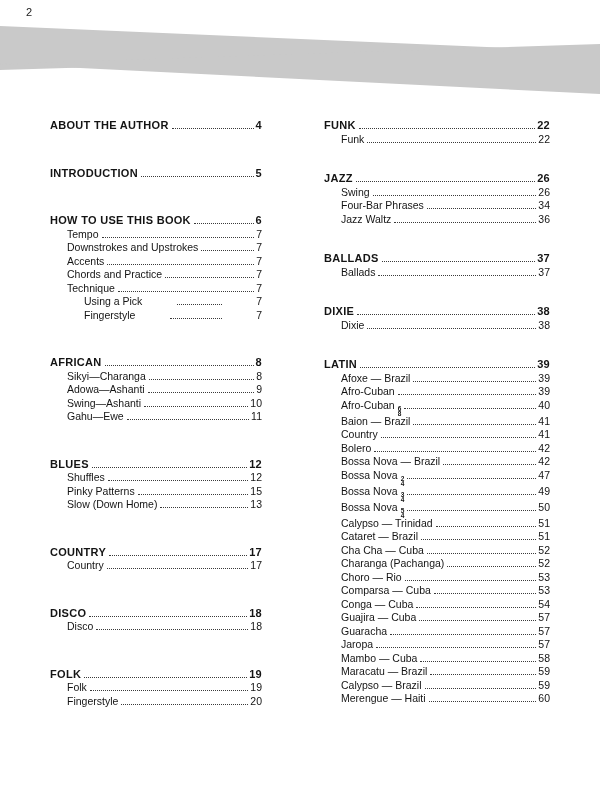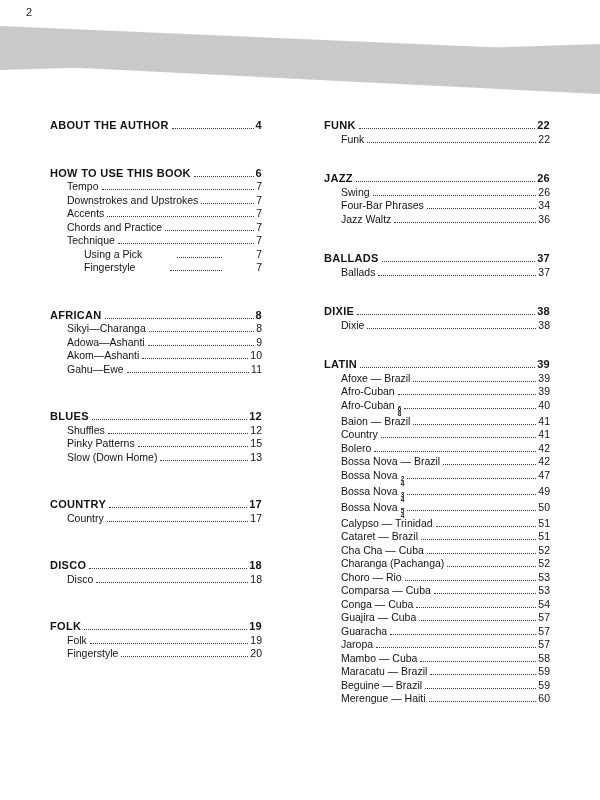--- a/index.html
+++ b/index.html
@@ -74,20 +74,27 @@
   <div class="toc-col col-left">
       <div class="toc-section">
         <div class="toc-row toc-heading">
           <span class="lbl">ABOUT THE AUTHOR</span>
           <span class="leader"></span>
           <span class="pg">4</span>
         </div>
       </div>
       <div class="toc-section">
         <div class="toc-row toc-heading">
+          <span class="lbl">INTRODUCTION</span>
+          <span class="leader"></span>
+          <span class="pg">5</span>
+        </div>
+      </div>
+      <div class="toc-section">
+        <div class="toc-row toc-heading">
           <span class="lbl">HOW TO USE THIS BOOK</span>
           <span class="leader"></span>
           <span class="pg">6</span>
         </div>
         <div class="toc-row toc-item indent-1">
           <span class="lbl">Tempo</span>
           <span class="leader"></span>
           <span class="pg">7</span>
         </div>
         <div class="toc-row toc-item indent-1">
@@ -131,21 +138,21 @@
           <span class="lbl">Sikyi—Charanga</span>
           <span class="leader"></span>
           <span class="pg">8</span>
         </div>
         <div class="toc-row toc-item indent-1">
           <span class="lbl">Adowa—Ashanti</span>
           <span class="leader"></span>
           <span class="pg">9</span>
         </div>
         <div class="toc-row toc-item indent-1">
-          <span class="lbl">Akom—Ashanti</span>
+          <span class="lbl">Swing—Ashanti</span>
           <span class="leader"></span>
           <span class="pg">10</span>
         </div>
         <div class="toc-row toc-item indent-1">
           <span class="lbl">Gahu—Ewe</span>
           <span class="leader"></span>
           <span class="pg">11</span>
         </div>
       </div>
       <div class="toc-section">
@@ -393,21 +400,21 @@
           <span class="lbl">Mambo — Cuba</span>
           <span class="leader"></span>
           <span class="pg">58</span>
         </div>
         <div class="toc-row toc-item indent-1">
           <span class="lbl">Maracatu — Brazil</span>
           <span class="leader"></span>
           <span class="pg">59</span>
         </div>
         <div class="toc-row toc-item indent-1">
-          <span class="lbl">Beguine — Brazil</span>
+          <span class="lbl">Calypso — Brazil</span>
           <span class="leader"></span>
           <span class="pg">59</span>
         </div>
         <div class="toc-row toc-item indent-1">
           <span class="lbl">Merengue — Haiti</span>
           <span class="leader"></span>
           <span class="pg">60</span>
         </div>
       </div>
     </div>

